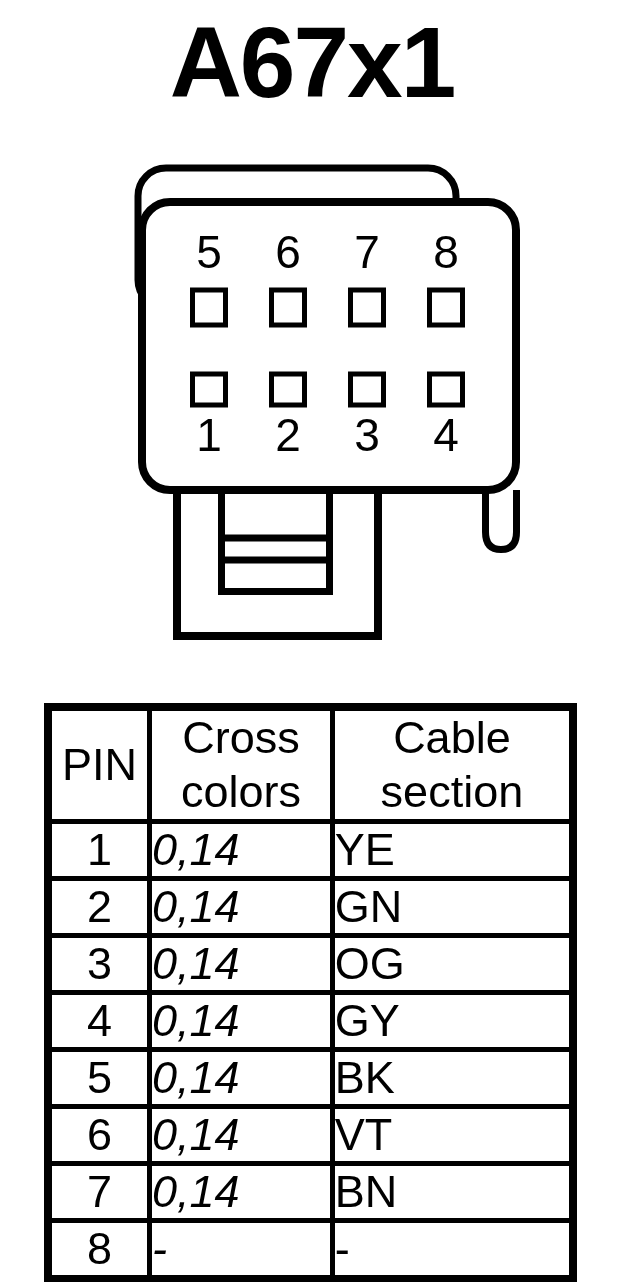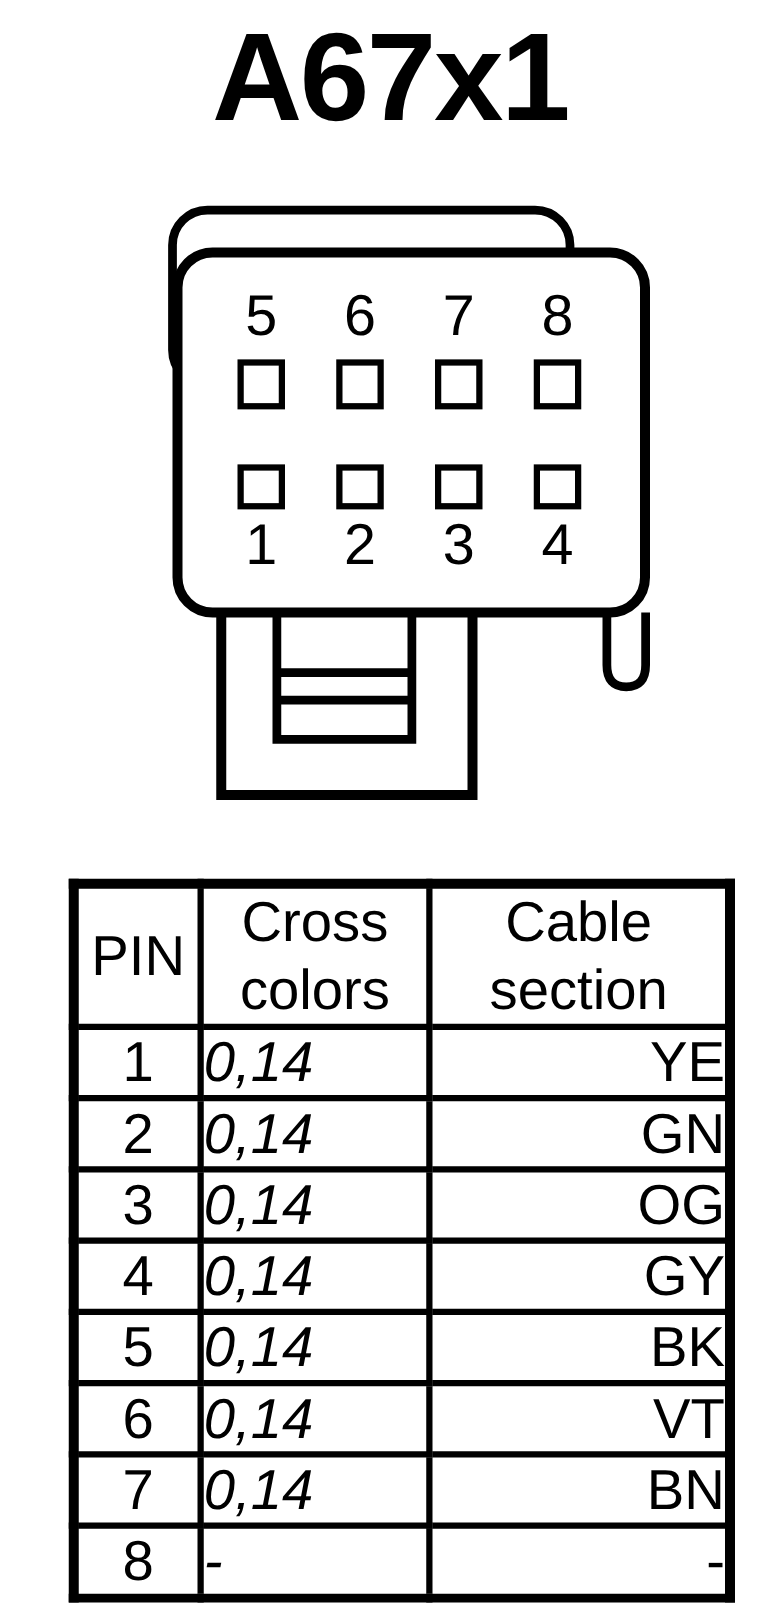--- a/index.html
+++ b/index.html
@@ -31,21 +31,21 @@
     top: 150px;
     left: 0;
   }
   .pin-digit {
     font-family: "Liberation Sans", sans-serif;
     font-size: 46px;
     fill: #000000;
   }
   table.pin-table {
     position: absolute;
-    left: 55px;
+    left: 44px;
     top: 703px;
     width: 533px;
     border-collapse: collapse;
     border: 8px solid #000000;
     font-size: 45px;
     table-layout: fixed;
   }
   table.pin-table th,
   table.pin-table td {
     border: 5px solid #000000;
@@ -60,21 +60,21 @@
   }
   table.pin-table td {
     height: 48px;
     vertical-align: middle;
   }
   .col-pin  { width: 100px; }
   .col-cs   { width: 180px; }
   .col-cc   { width: 237px; }
   td.cell-pin { text-align: center; }
   td.cell-cs  { text-align: left; padding-left: 14px; font-style: italic; }
-  td.cell-cc  { text-align: right; padding-left: 11px; }
+  td.cell-cc  { text-align: left; padding-left: 11px; }
   .hline { display: block; }
 </style>
 </head>
 <body>
 
 <div class="title">A67x1</div>
 
 <svg class="connector-svg" width="624" height="520" viewBox="0 0 624 520" xmlns="http://www.w3.org/2000/svg">
 
   <rect x="138" y="18" width="318" height="140" rx="28" fill="#ffffff" stroke="#000000" stroke-width="7"></rect>

